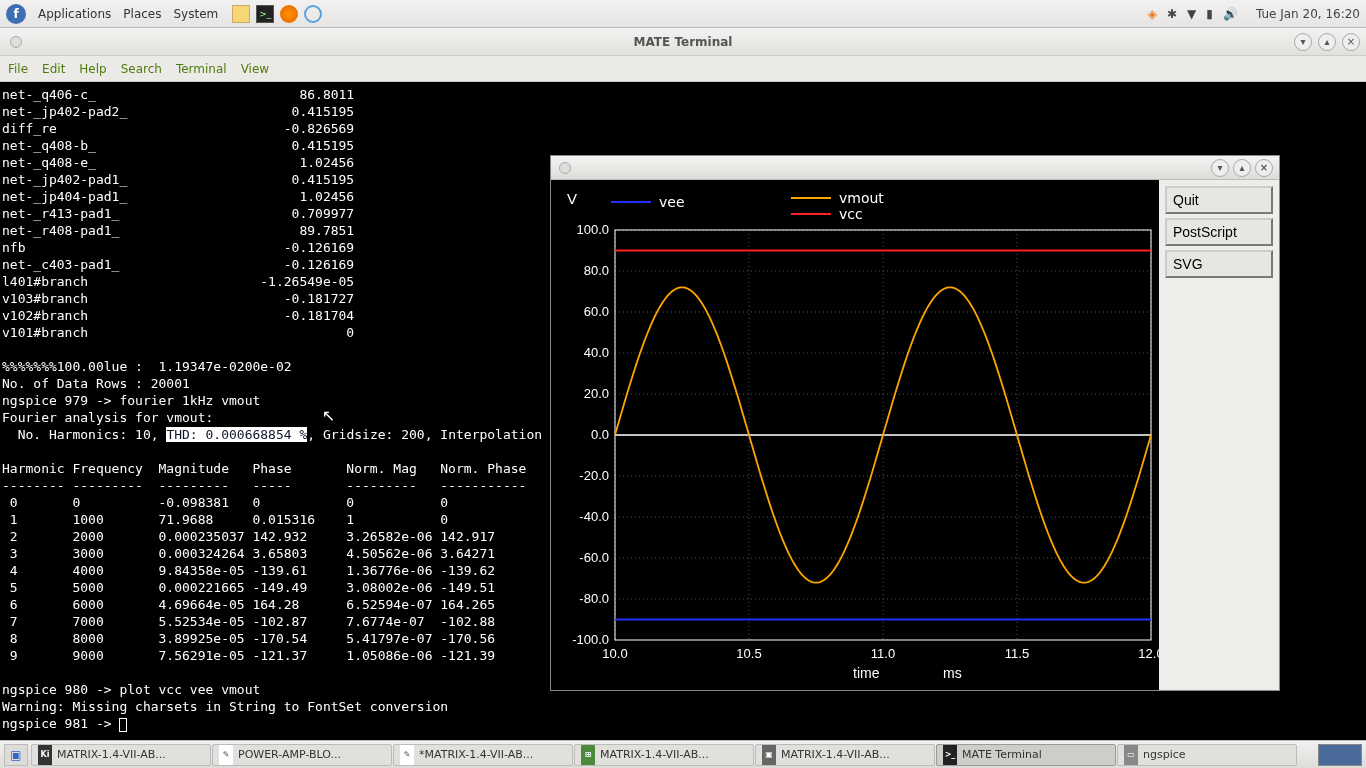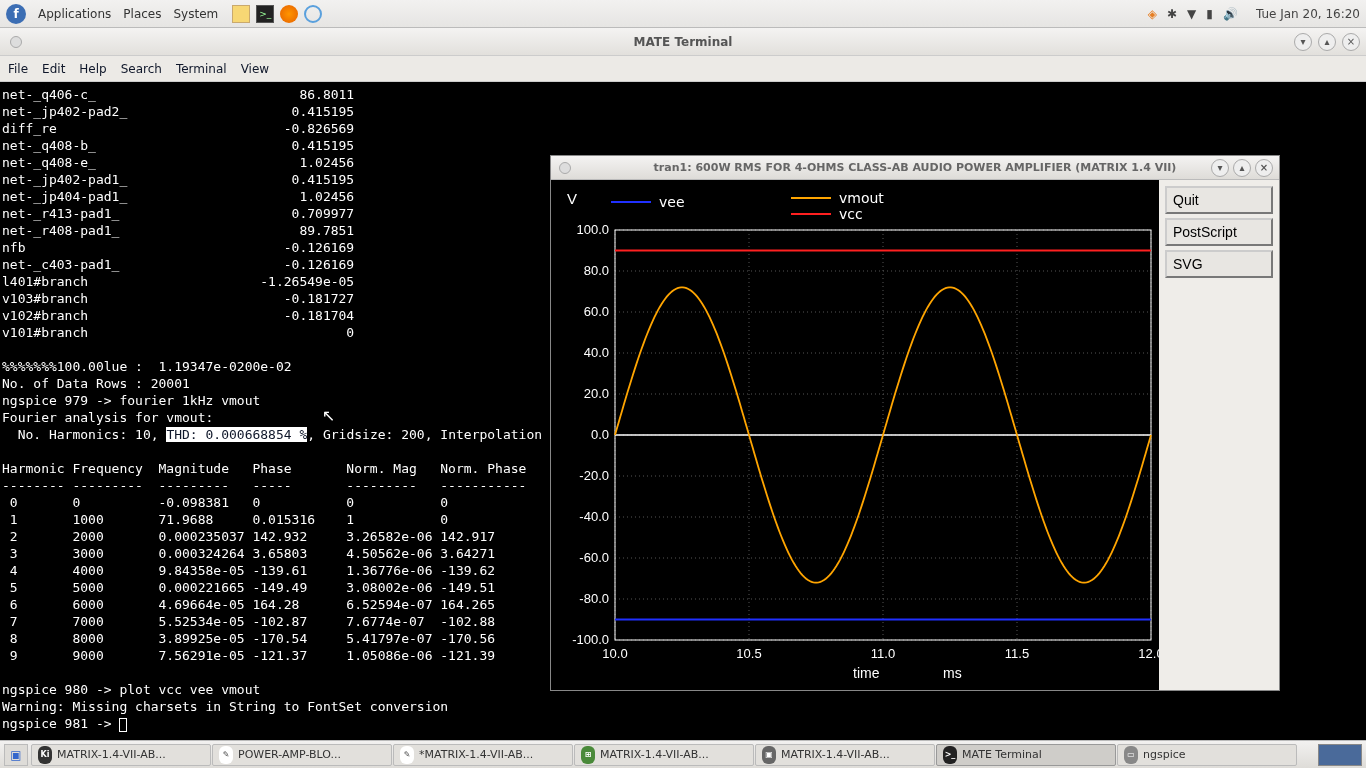--- a/index.html
+++ b/index.html
@@ -65,21 +65,21 @@
   display: flex; align-items: center; justify-content: center;
   font-size: 10px; color: #555; cursor: pointer;
 }
 .menubar {
   height: 26px;
   background: #eceae6;
   display: flex; align-items: center;
   padding: 0 8px;
   gap: 14px;
   border-bottom: 1px solid #ccc;
-  color: #0f172a;
+  color: #4d7c0f;
 }
 .menubar span { cursor: pointer; }
 
 .terminal-body {
   flex: 1;
   background: #000;
   color: #fff;
   font-family: "DejaVu Sans Mono", monospace;
   font-size: 13px;
   line-height: 17px;
@@ -167,24 +167,23 @@
   font-size: 11px;
   color: #333;
   cursor: pointer;
   max-width: 180px;
   flex: 1;
   overflow: hidden;
   white-space: nowrap;
 }
 .task-item.active { background: #cfcdc9; border-color: #999; }
 .task-item .ticon {
-  width: 14px; height: 18px;
+  width: 14px; height: 24px;
   display: inline-flex; align-items: center; justify-content: center;
   flex-shrink: 0;
-  border-radius: 6px;
 }
 .show-desktop {
   width: 24px; height: 22px;
   background: #dedcd8;
   border: 1px solid #bbb;
   margin-right: 2px;
   display: flex; align-items: center; justify-content: center;
   cursor: pointer;
 }
 .workspace-switcher {
@@ -281,21 +280,20 @@
  9       9000       7.56291e-05 -121.37     1.05086e-06 -121.39    
 
 ngspice 980 -&gt; plot vcc vee vmout
 Warning: Missing charsets in String to FontSet conversion
 ngspice 981 -&gt; <span class="cursor-box"></span></div>
 </div>
 
 <div class="plot-window">
   <div class="plot-titlebar">
     <div class="dot-left"></div>
-    <span>tran1: 600W RMS FOR 4-OHMS CLASS-AB AUDIO POWER AMPLIFIER (MATRIX 1.4 VII)</span>
     <div class="winbtns">
       <div class="winbtn">▾</div>
       <div class="winbtn">▴</div>
       <div class="winbtn">×</div>
     </div>
   </div>
   <div class="plot-body">
     <svg class="plot-canvas" id="plotsvg" viewBox="0 0 610 510">
         <rect x="0" y="0" width="610" height="510" fill="#000"></rect>
         <line x1="64" y1="50" x2="64" y2="460" stroke="#555" stroke-dasharray="1 3"></line>

